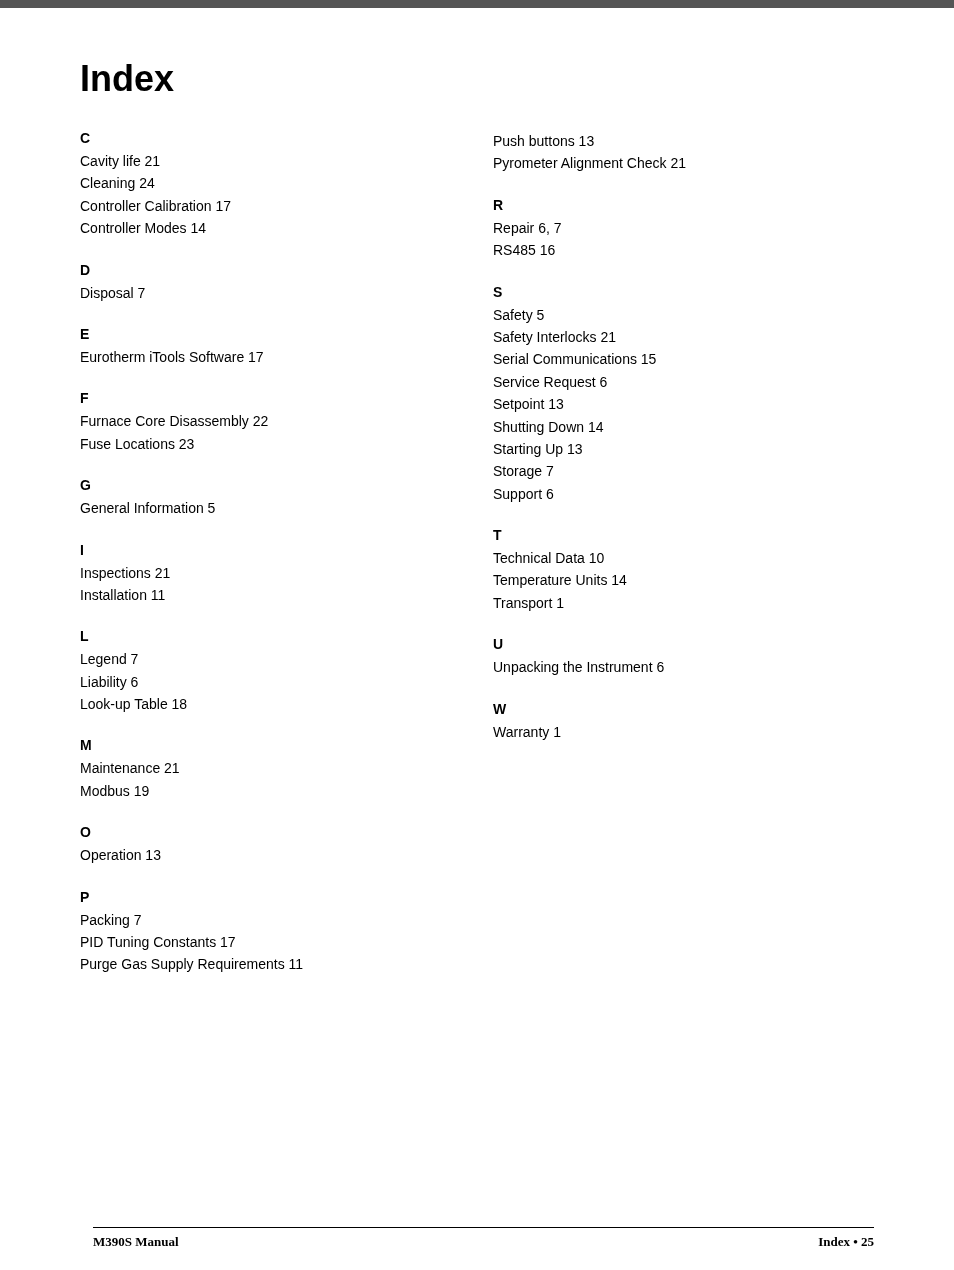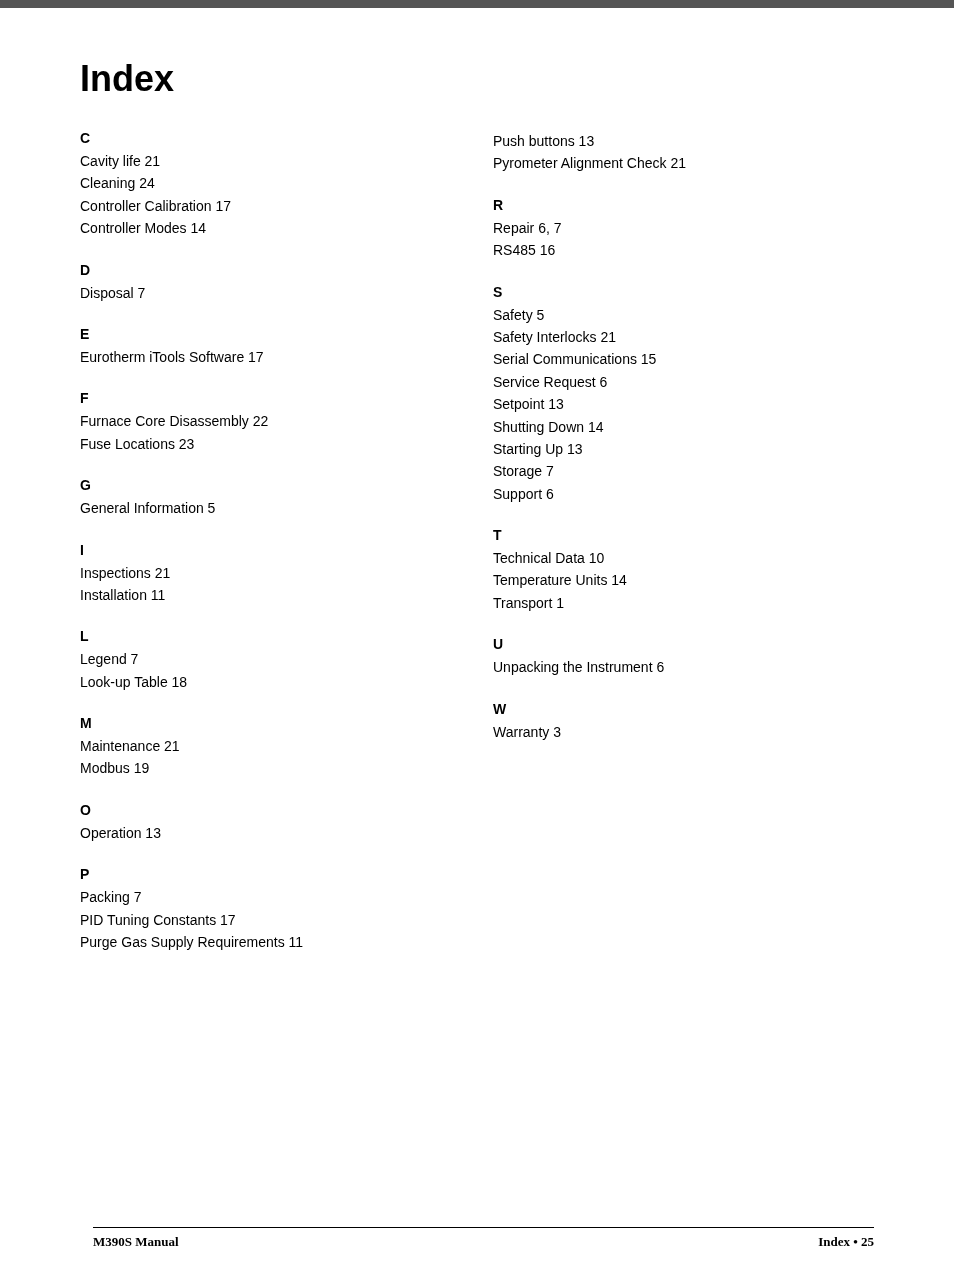--- a/index.html
+++ b/index.html
@@ -122,20 +122,21 @@
           <div class="section-letter">I</div>
           <div class="section-entries">
             <div>Inspections 21</div>
             <div>Installation 11</div>
           </div>
         </div>
         <div class="section">
           <div class="section-letter">L</div>
           <div class="section-entries">
             <div>Legend 7</div>
+            <div>Liability 6</div>
             <div>Look-up Table 18</div>
           </div>
         </div>
         <div class="section">
           <div class="section-letter">M</div>
           <div class="section-entries">
             <div>Maintenance 21</div>
             <div>Modbus 19</div>
           </div>
         </div>
@@ -192,21 +193,21 @@
         </div>
         <div class="section">
           <div class="section-letter">U</div>
           <div class="section-entries">
             <div>Unpacking the Instrument 6</div>
           </div>
         </div>
         <div class="section">
           <div class="section-letter">W</div>
           <div class="section-entries">
-            <div>Warranty 3</div>
+            <div>Warranty 1</div>
           </div>
         </div>
       </div>
   </div>
 </div>
 
 <div class="footer">
   <span class="footer-left">M390S Manual</span>
   <span class="footer-right">Index  •  25</span>
 </div>

